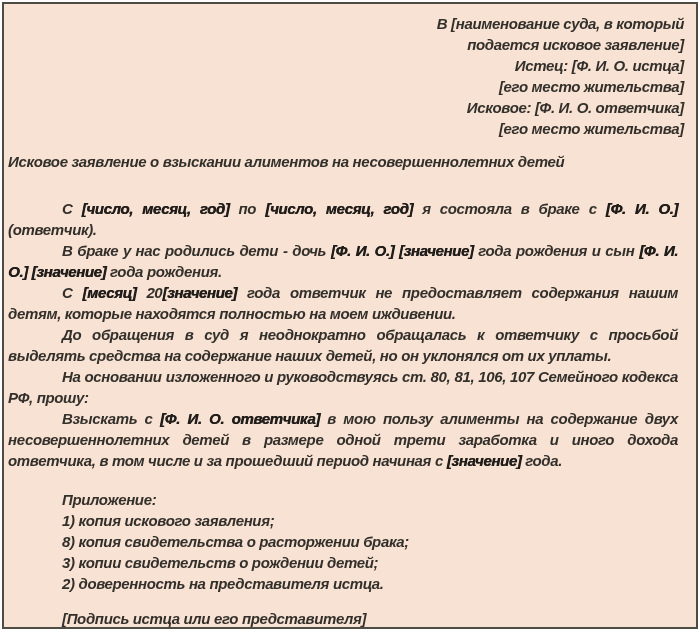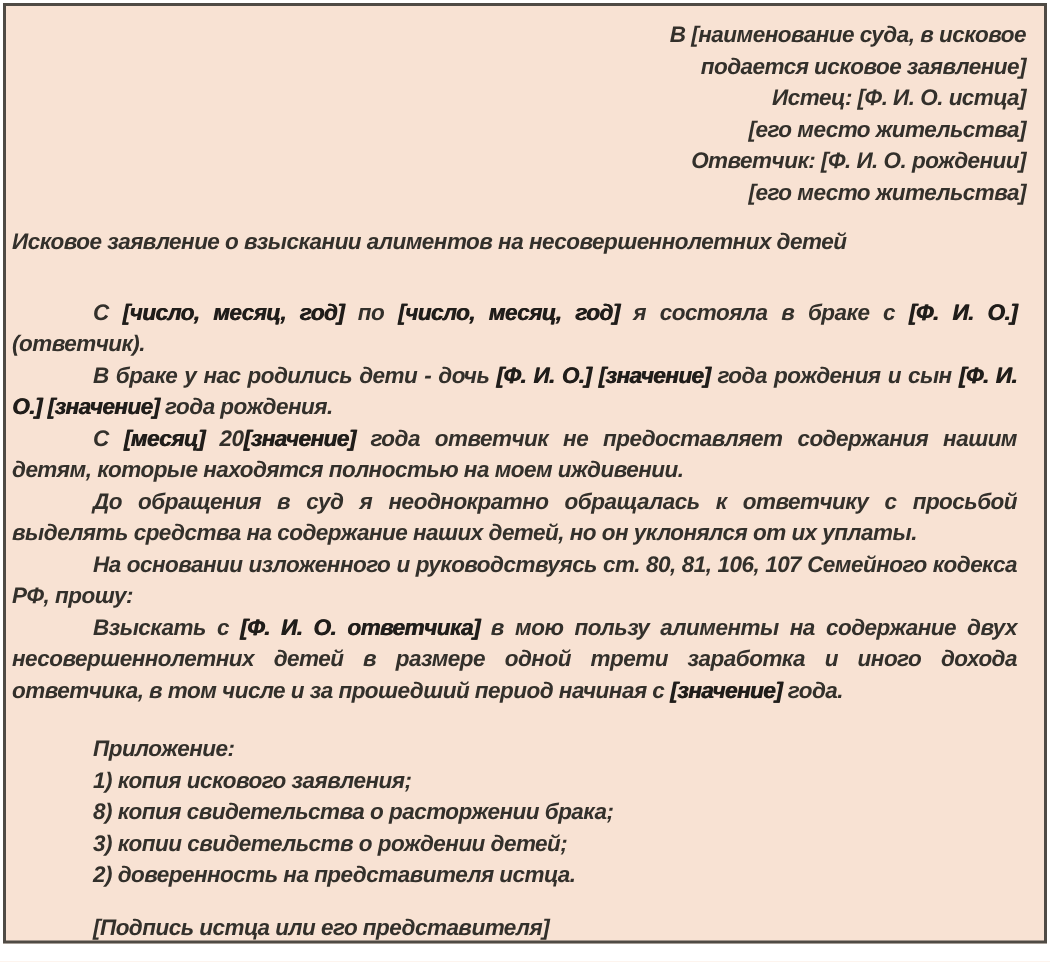--- a/index.html
+++ b/index.html
@@ -64,25 +64,25 @@
     text-shadow:0.45px 0 0 currentColor;
   }
 </style>
 </head>
 <body>
 
 <div class="page">
   <div class="sheet">
 
     <div class="header">
-        <div class="header-line">В [наименование суда, в исковое</div>
+        <div class="header-line">В [наименование суда, в который</div>
         <div class="header-line">подается исковое заявление]</div>
         <div class="header-line">Истец: [Ф. И. О. истца]</div>
         <div class="header-line">[его место жительства]</div>
-        <div class="header-line">Ответчик: [Ф. И. О. рождении]</div>
+        <div class="header-line">Исковое: [Ф. И. О. ответчика]</div>
         <div class="header-line">[его место жительства]</div>
       </div>
 
     <div class="title">Исковое заявление о взыскании алиментов на несовершеннолетних детей</div>
 
     <div class="body-block">
         <div class="para">С <span class="ph">[число, месяц, год]</span> по <span class="ph">[число, месяц, год]</span> я состояла в браке с <span class="ph">[Ф. И. О.]</span> (ответчик).</div>
         <div class="para">В браке у нас родились дети - дочь <span class="ph">[Ф. И. О.]</span> <span class="ph">[значение]</span> года рождения и сын <span class="ph">[Ф. И. О.]</span> <span class="ph">[значение]</span> года рождения.</div>
         <div class="para">С <span class="ph">[месяц]</span> 20<span class="ph">[значение]</span> года ответчик не предоставляет содержания нашим детям, которые находятся полностью на моем иждивении.</div>
         <div class="para">До обращения в суд я неоднократно обращалась к ответчику с просьбой выделять средства на содержание наших детей, но он уклонялся от их уплаты.</div>

